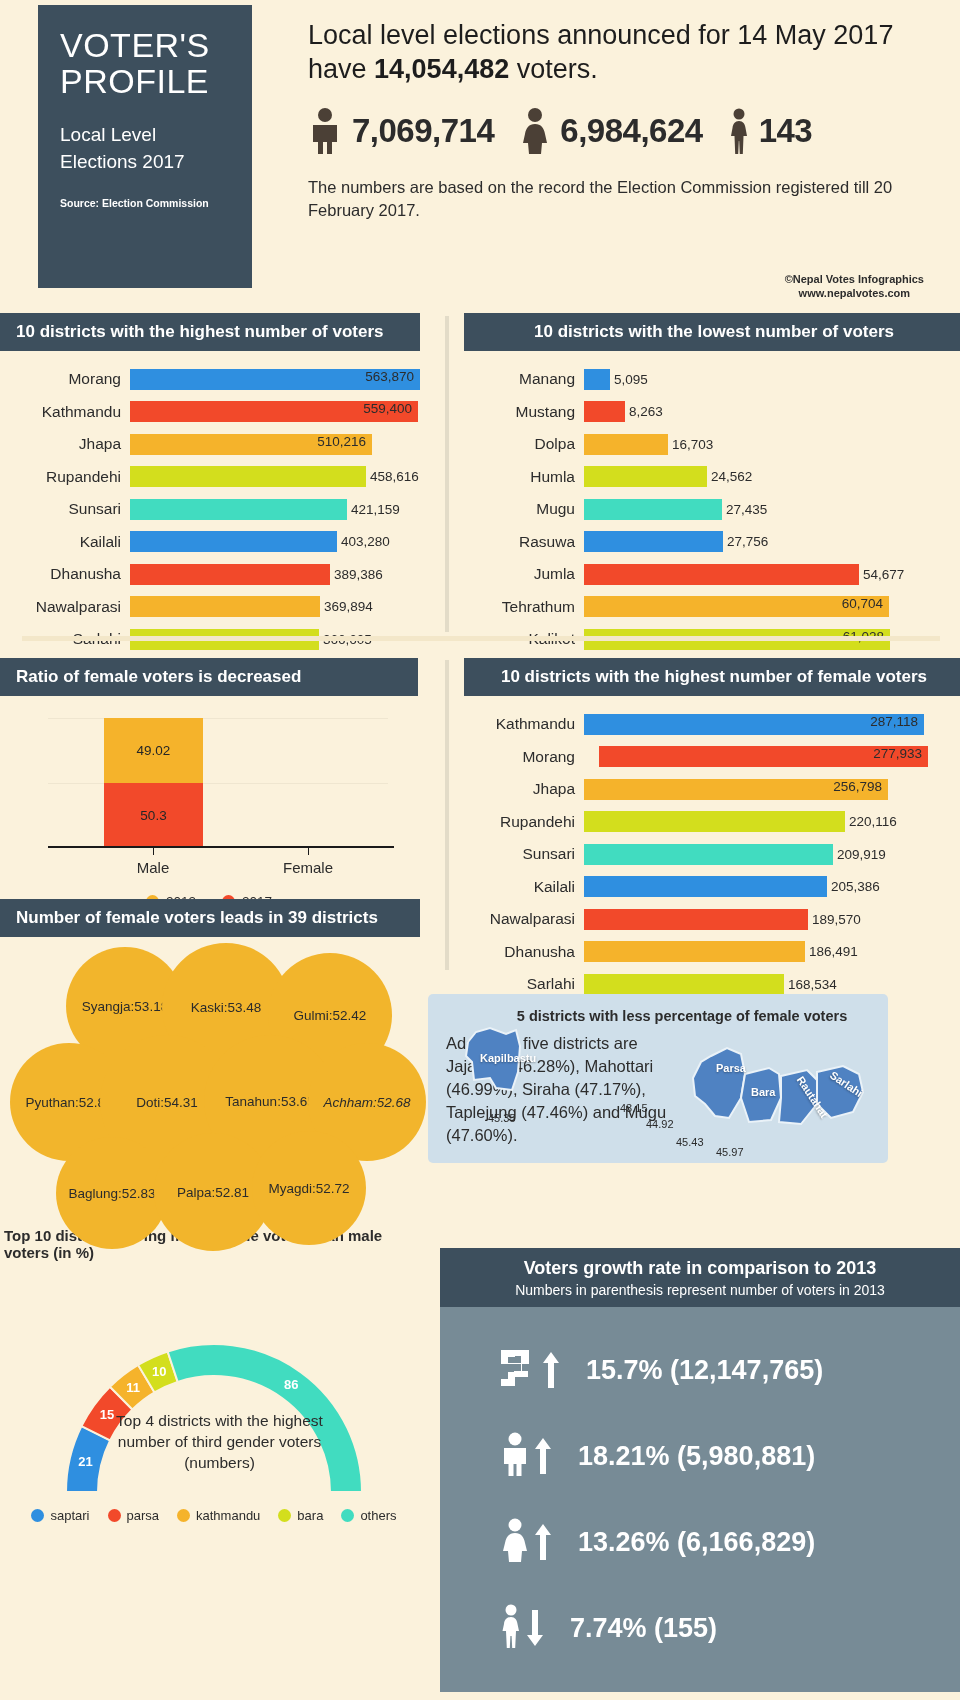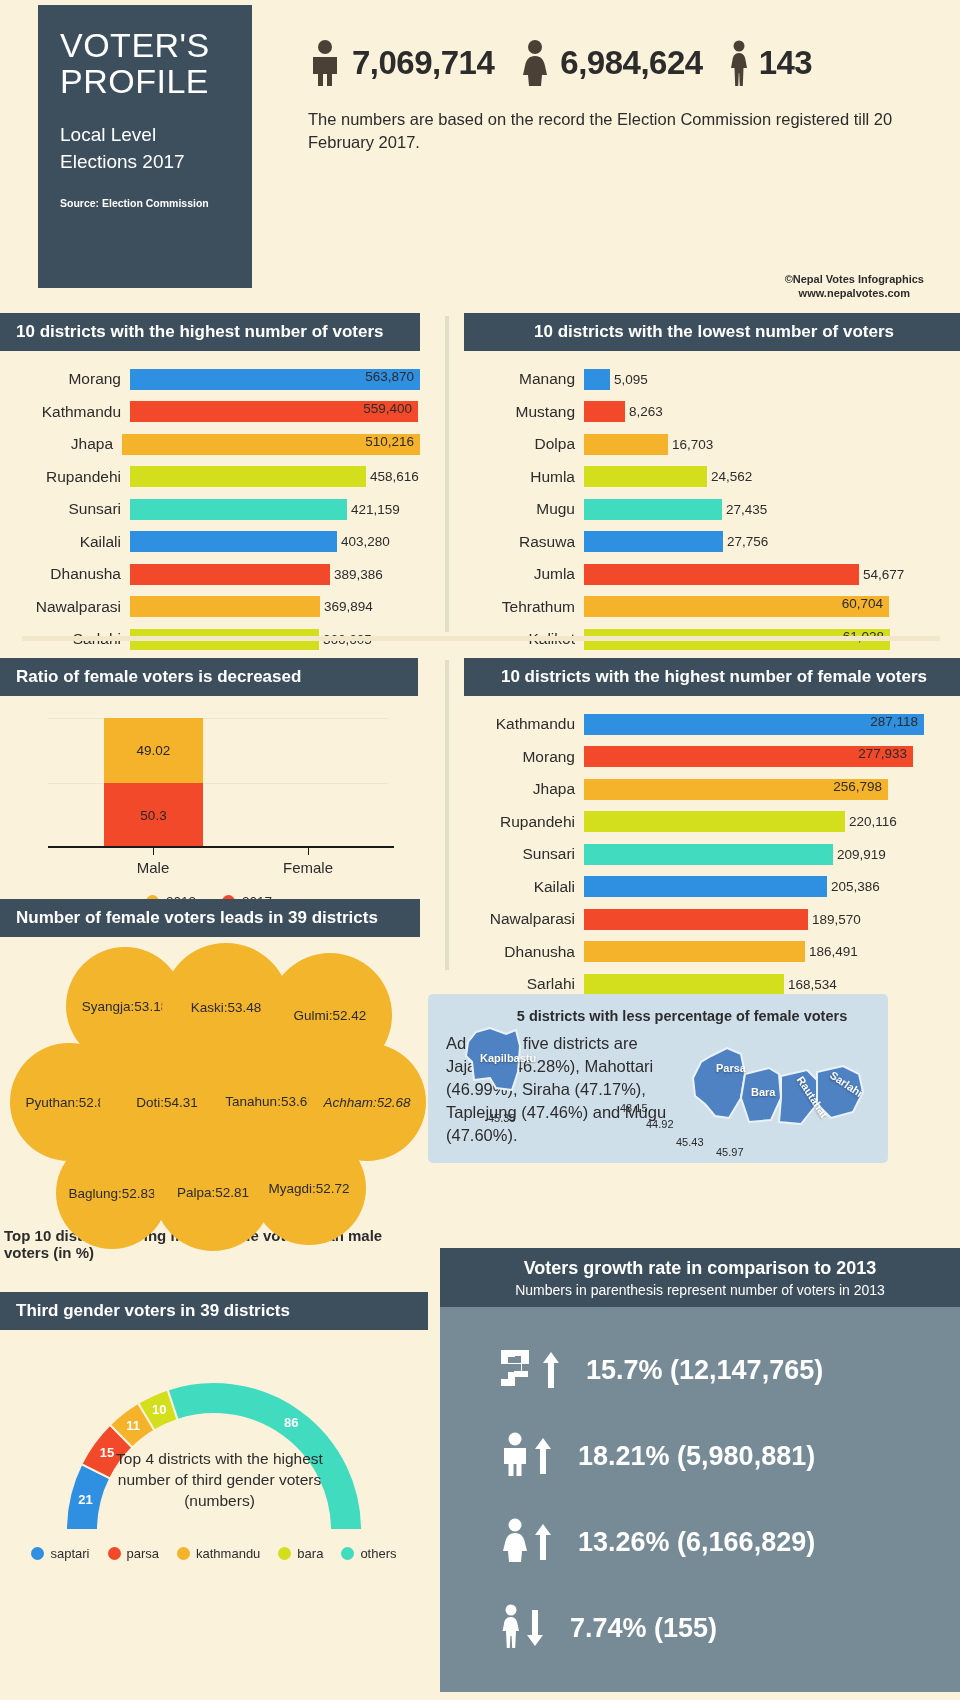--- a/index.html
+++ b/index.html
@@ -111,20 +111,23 @@
 
 <div id="hero">
   <div id="title-card">
     <div class="big">VOTER'S</div>
     <div class="big">PROFILE</div>
     <div class="sub">Local Level Elections 2017</div>
     <div class="src">Source: Election Commission</div>
   </div>
 
   <div id="hero-right">
+    <div id="headline">
+      <span>Local level elections announced for 14 May 2017 have </span><b>14,054,482</b><span> voters.</span>
+    </div>
 
     <div id="stats">
       <div class="grp">
         <span>
           <svg class="pictogram" width="34" height="46" viewBox="0 0 34 46">
               <circle cx="17" cy="7" r="7" fill="#4b4036"></circle>
               <path d="M5 17h24v17h-5v12h-5V34h-4v12h-5V34H5z" fill="#4b4036"></path>
             </svg>
         </span>
         <span class="num">7,069,714</span>
@@ -173,21 +176,21 @@
         <div class="lbl" style="width: 130px;">Kathmandu</div>
         <div class="track">
           <div class="bar" style="width: 288px; background: rgb(242, 73, 42);">
             <span class="val inside">559,400</span>
           </div>
         </div>
       </div>
       <div class="barrow">
         <div class="lbl" style="width: 130px;">Jhapa</div>
         <div class="track">
-          <div class="bar" style="width: 298px; background: rgb(245, 179, 43);">
+          <div class="bar" style="width: 242px; background: rgb(245, 179, 43);">
             <span class="val inside">510,216</span>
           </div>
         </div>
       </div>
       <div class="barrow">
         <div class="lbl" style="width: 130px;">Rupandehi</div>
         <div class="track">
           <div class="bar" style="width: 236px; background: rgb(211, 222, 29);"></div>
           <span class="val">458,616</span>
         </div>
@@ -347,21 +350,21 @@
         <div class="lbl" style="width: 120px;">Kathmandu</div>
         <div class="track">
           <div class="bar" style="width: 340px; background: rgb(47, 143, 224);">
             <span class="val inside">287,118</span>
           </div>
         </div>
       </div>
       <div class="barrow">
         <div class="lbl" style="width: 120px;">Morang</div>
         <div class="track">
-          <div class="bar" style="width: 329px; background: rgb(242, 73, 42);">
+          <div class="bar" style="width: 329px; background: rgb(242, 73, 42); margin-left: 15px;">
             <span class="val inside">277,933</span>
           </div>
         </div>
       </div>
       <div class="barrow">
         <div class="lbl" style="width: 120px;">Jhapa</div>
         <div class="track">
           <div class="bar" style="width: 304px; background: rgb(245, 179, 43);">
             <span class="val inside">256,798</span>
           </div>
@@ -458,21 +461,20 @@
   <div class="map-lab" style="left:323px;top:92px;">Bara</div>
   <div class="map-lab" style="left:361px;top:97px;transform:rotate(57deg);">Rautahat</div>
   <div class="map-lab" style="left:400px;top:84px;transform:rotate(34deg);">Sarlahi</div>
   <div class="map-num" style="left:192px;top:108px;">43.15</div>
   <div class="map-num" style="left:218px;top:124px;">44.92</div>
   <div class="map-num" style="left:248px;top:142px;">45.43</div>
   <div class="map-num" style="left:288px;top:152px;">45.97</div>
 </div>
 
 <div id="p-third">
-  <div class="panel-head">Third gender voters in 39 districts</div>
   <div id="gauge-wrap">
     <svg id="gauge" width="428" height="200" viewBox="0 0 428 200">
         <path d="M66,190.00000000000003 A148,148 0 0 1 81.47323433717642,124.11634206458292 L110.12767015616531,138.3614572938623 A116,116 0 0 0 98,190 Z" fill="#2f8fe0" stroke="#fbf2dc" stroke-width="2"></path>
         <text x="85.49641969299174" y="163.82004227504163" text-anchor="middle" fill="#fff" font-size="13" font-weight="bold" font-family="&quot;Liberation Sans&quot;, sans-serif">21</text>
         <path d="M81.47323433717642,124.11634206458292 A148,148 0 0 1 109.92455047929634,84.77499913488496 L132.4273503756647,107.5263506732882 A116,116 0 0 0 110.12767015616531,138.3614572938623 Z" fill="#f2492a" stroke="#fbf2dc" stroke-width="2"></path>
         <text x="107.03956088088881" y="116.64714314618425" text-anchor="middle" fill="#fff" font-size="13" font-weight="bold" font-family="&quot;Liberation Sans&quot;, sans-serif">15</text>
         <path d="M109.92455047929634,84.77499913488496 A148,148 0 0 1 138.1307848746285,62.92576108329392 L154.53493949633042,90.40127220041956 A116,116 0 0 0 132.4273503756647,107.5263506732882 Z" fill="#f5b32b" stroke="#fbf2dc" stroke-width="2"></path>
         <text x="133.16502835090625" y="89.64623936584648" text-anchor="middle" fill="#fff" font-size="13" font-weight="bold" font-family="&quot;Liberation Sans&quot;, sans-serif">11</text>
         <path d="M138.1307848746285,62.92576108329392 A148,148 0 0 1 167.6474679281615,49.44594359987619 L177.66963702477523,79.83600984855161 A116,116 0 0 0 154.53493949633042,90.40127220041956 Z" fill="#d3de1d" stroke="#fbf2dc" stroke-width="2"></path>
         <text x="159.1652182837509" y="73.92857661320363" text-anchor="middle" fill="#fff" font-size="13" font-weight="bold" font-family="&quot;Liberation Sans&quot;, sans-serif">10</text>

